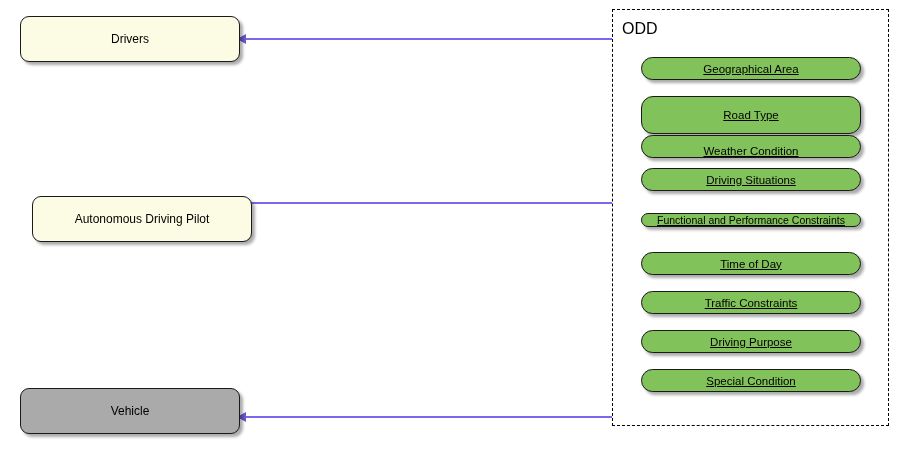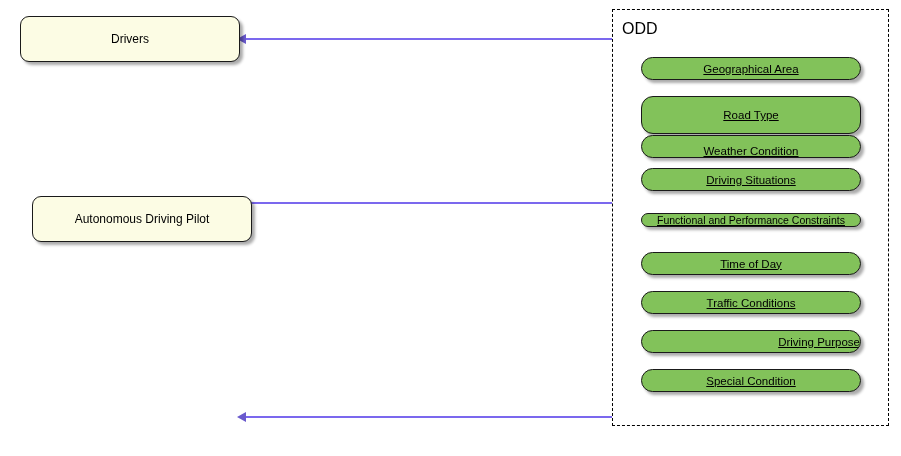--- a/index.html
+++ b/index.html
@@ -102,20 +102,23 @@
     </div>
 
   <div class="actor-box cream" style="left:20px; top:16px; width:220px; height:46px;">
     <span>Drivers</span>
   </div>
 
   <div class="actor-box cream" style="left:32px; top:176px; width:220px; height:46px;margin-top:20px;">
     <span>Autonomous Driving Pilot</span>
   </div>
 
+  <div class="actor-box grey" style="left:20px; top:388px; width:220px; height:46px;">
+    <span>Vehicle</span>
+  </div>
 
   <div class="odd-container" style="left:612px; top:9px; width:277px; height:417px;"></div>
 
   <div class="odd-title" style="left:622px; top:20px;">ODD</div>
 
   <div id="pill-layer">
       <div class="pill" style="left: 641px; top: 57px; width: 220px; height: 23px;">
         <span>Geographical Area</span>
       </div>
       <div class="pill" style="left: 641px; top: 96px; width: 220px; height: 38px;">
@@ -127,23 +130,23 @@
       <div class="pill" style="left: 641px; top: 168px; width: 220px; height: 23px;">
         <span>Driving Situations</span>
       </div>
       <div class="pill" style="left: 641px; top: 213px; width: 220px; height: 14px;">
         <span style="font-size: 10.5px;">Functional and Performance Constraints</span>
       </div>
       <div class="pill" style="left: 641px; top: 252px; width: 220px; height: 23px;">
         <span>Time of Day</span>
       </div>
       <div class="pill" style="left: 641px; top: 291px; width: 220px; height: 23px;">
-        <span>Traffic Conditions</span>
+        <span>Traffic Constraints</span>
       </div>
-      <div class="pill" style="left: 641px; top: 330px; width: 220px; height: 23px; justify-content: flex-end;">
+      <div class="pill" style="left: 641px; top: 330px; width: 220px; height: 23px;">
         <span>Driving Purpose</span>
       </div>
       <div class="pill" style="left: 641px; top: 369px; width: 220px; height: 23px;">
         <span>Special Condition</span>
       </div>
     </div>
 
 </div>
 
 </body></html>

